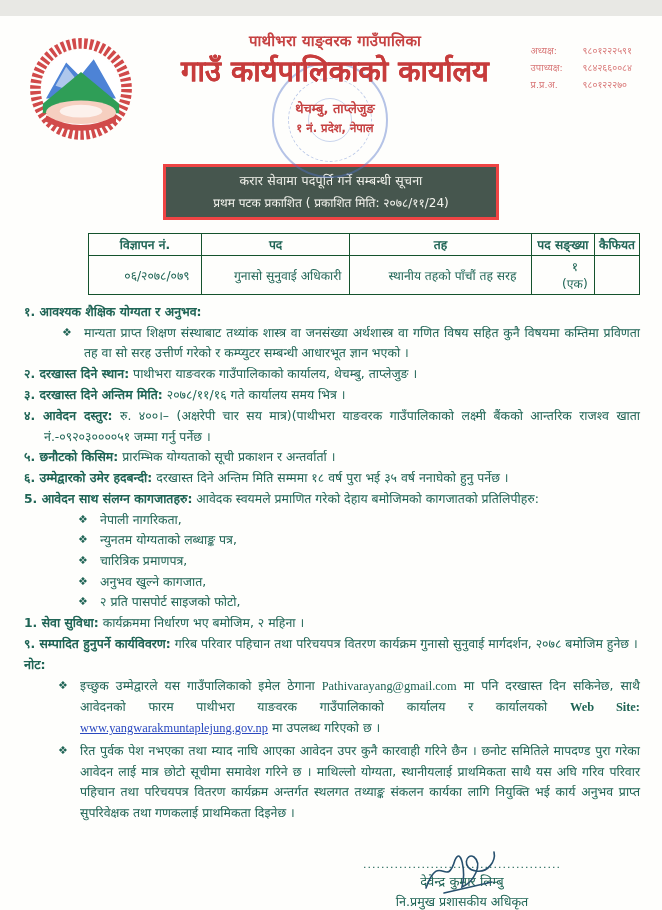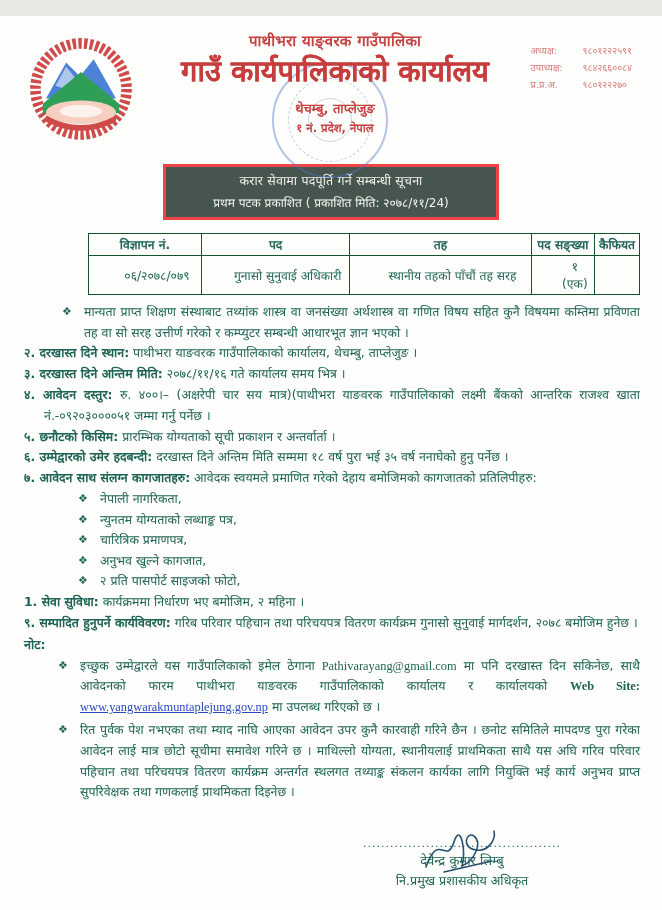--- a/index.html
+++ b/index.html
@@ -114,30 +114,31 @@
             <td>०६/२०७८/०७९</td>
             <td>गुनासो सुनुवाई अधिकारी</td>
             <td>स्थानीय तहको पाँचौं तह सरह</td>
             <td>१ (एक)</td>
             <td></td>
           </tr>
         </tbody>
     </table>
 
     <div class="items">
+        <div class="item"><span class="i-label">१. आवश्यक शैक्षिक योग्यता र अनुभव:</span><span></span></div>
         <div class="bullet-row">
           <span class="b-mark">❖</span>
           <div class="b-text">मान्यता प्राप्त शिक्षण संस्थाबाट तथ्यांक शास्त्र वा जनसंख्या अर्थशास्त्र वा गणित विषय सहित कुनै विषयमा कम्तिमा प्रविणता तह वा सो सरह उत्तीर्ण गरेको  र कम्प्युटर सम्बन्धी आधारभूत ज्ञान भएको ।</div>
         </div>
         <div class="item"><span class="i-label">२. दरखास्त दिने स्थान:</span><span> पाथीभरा याङवरक गाउँपालिकाको कार्यालय, थेचम्बु, ताप्लेजुङ ।</span></div>
         <div class="item"><span class="i-label">३. दरखास्त दिने अन्तिम मिति:</span><span> २०७८/११/१६ गते कार्यालय समय भित्र ।</span></div>
         <div class="item"><span class="i-label">४. आवेदन दस्तुर:</span><span> रु. ४००।–  (अक्षरेपी चार सय मात्र)(पाथीभरा याङवरक गाउँपालिकाको लक्ष्मी बैंकको आन्तरिक राजश्व खाता नं.-०९२०३००००५१ जम्मा गर्नु पर्नेछ ।</span></div>
         <div class="item"><span class="i-label">५. छनौटको किसिम:</span><span> प्रारम्भिक योग्यताको सूची प्रकाशन र अन्तर्वार्ता ।</span></div>
         <div class="item"><span class="i-label">६. उम्मेद्वारको उमेर हदबन्दी:</span><span> दरखास्त दिने अन्तिम मिति सम्ममा १८ वर्ष पुरा भई ३५ वर्ष ननाघेको हुनु पर्नेछ ।</span></div>
-        <div class="item"><span class="i-label">७. आवेदन साथ संलग्न कागजातहरु:</span><span> आवेदक स्वयमले प्रमाणित गरेको देहाय बमोजिमको कागजातको प्रतिलिपीहरु:</span></div>
+        <div class="item"><span class="i-label">5. आवेदन साथ संलग्न कागजातहरु:</span><span> आवेदक स्वयमले प्रमाणित गरेको देहाय बमोजिमको कागजातको प्रतिलिपीहरु:</span></div>
         <div class="bullet-row deep">
           <span class="b-mark">❖</span>
           <div class="b-text">नेपाली नागरिकता,</div>
         </div>
         <div class="bullet-row deep">
           <span class="b-mark">❖</span>
           <div class="b-text">न्युनतम योग्यताको लब्धाङ्क पत्र,</div>
         </div>
         <div class="bullet-row deep">
           <span class="b-mark">❖</span>

